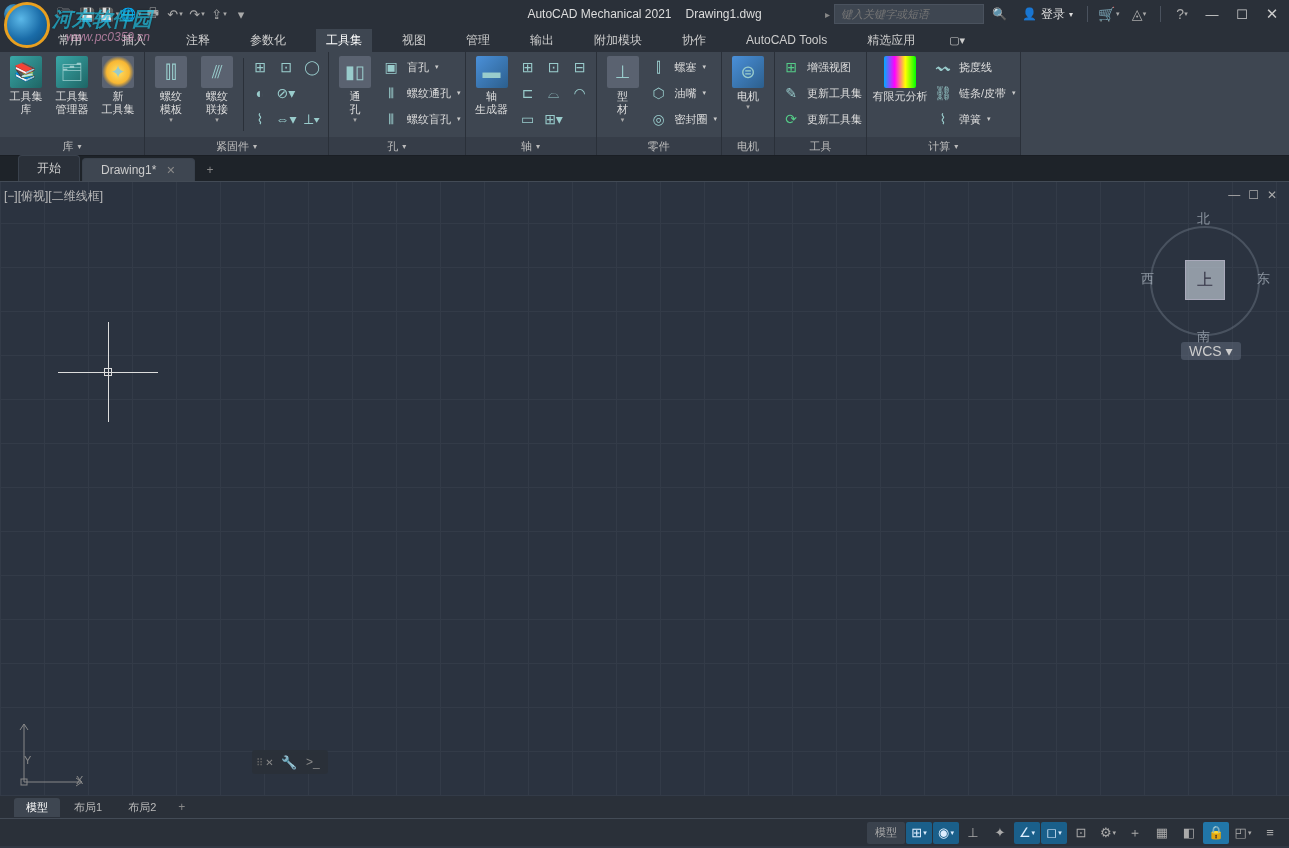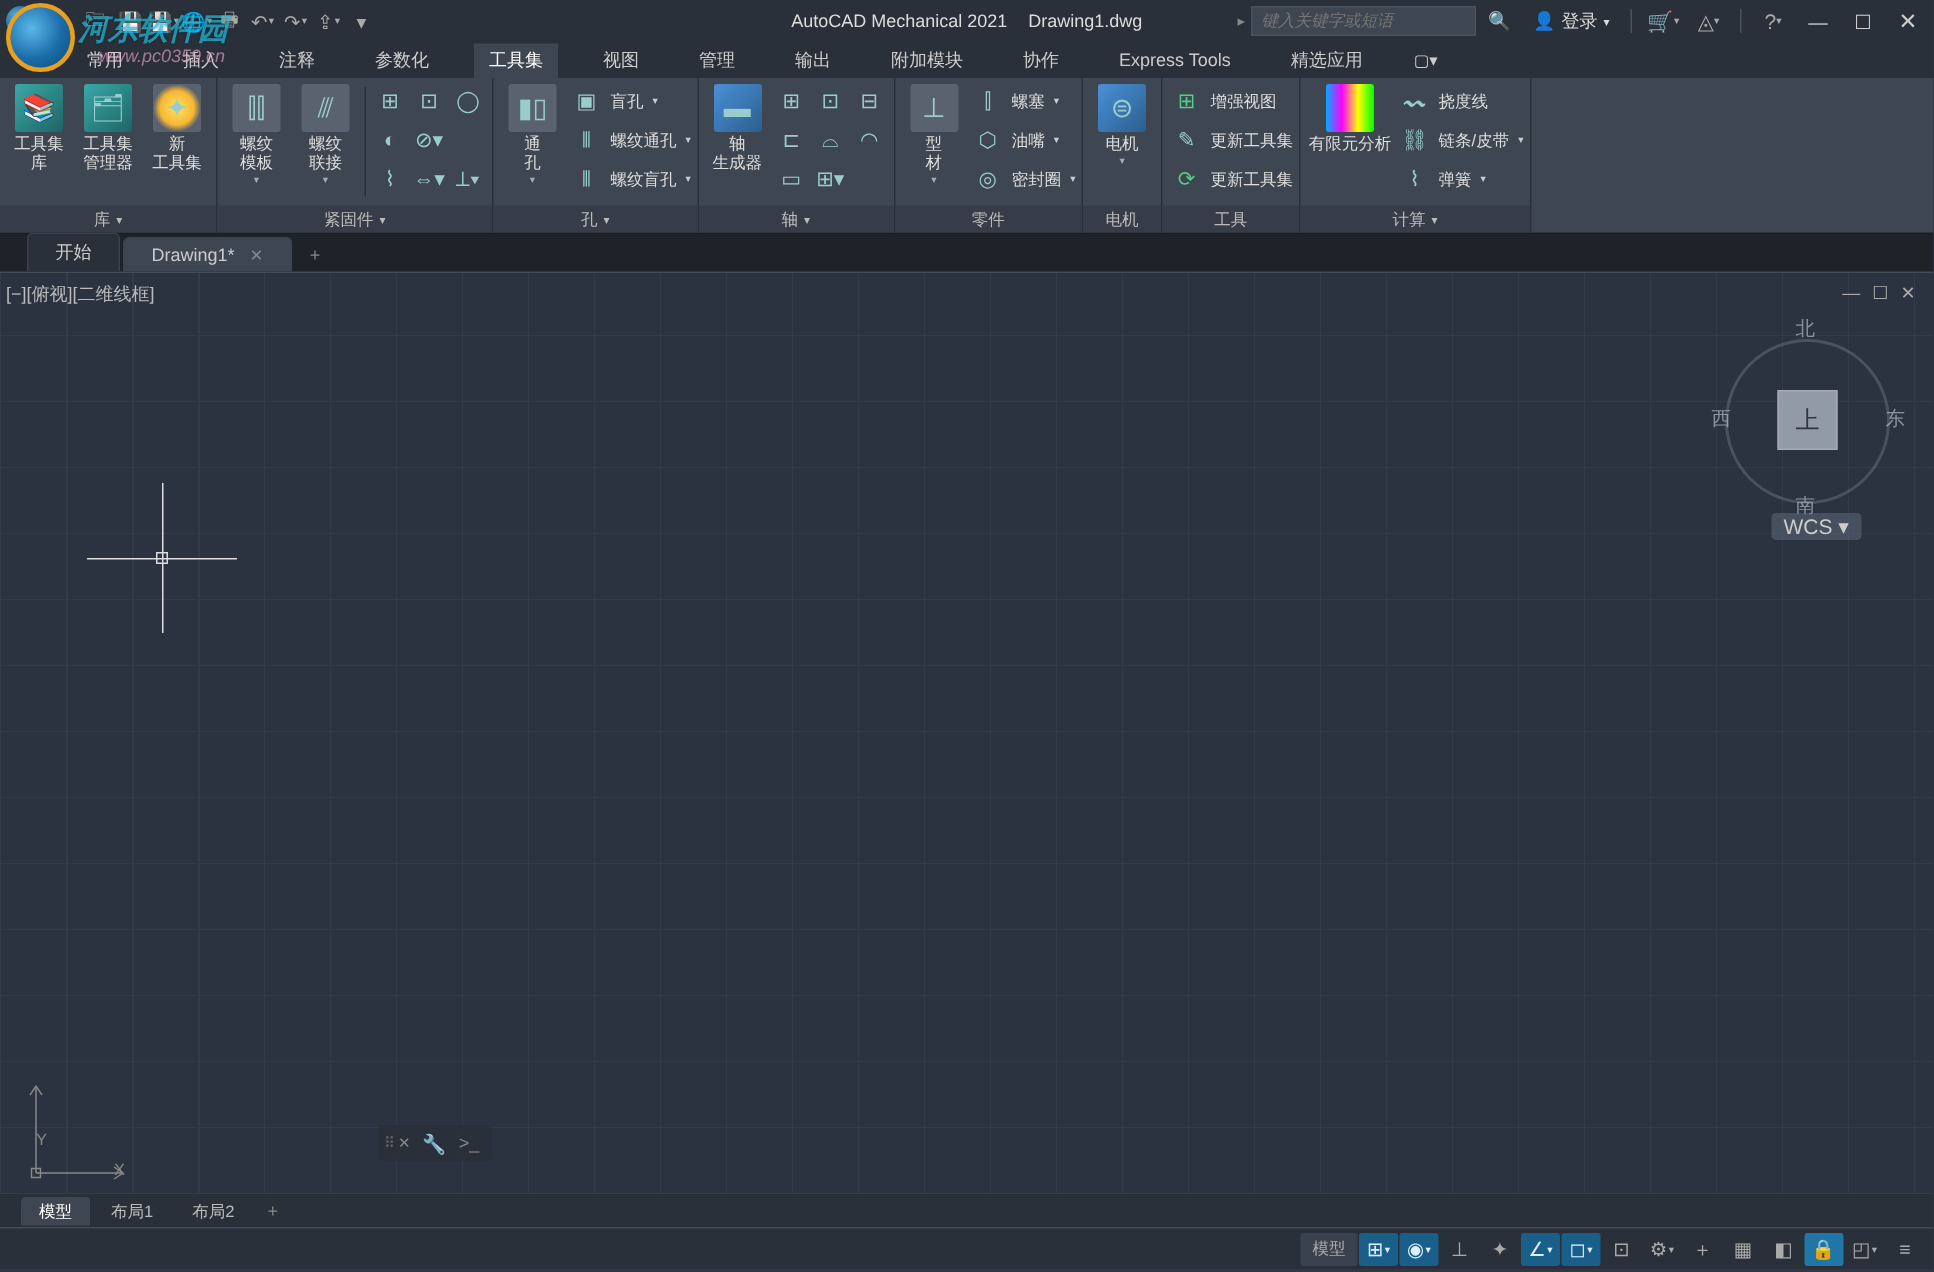--- a/index.html
+++ b/index.html
@@ -157,21 +157,21 @@
   <div class="mtab">常用</div>
   <div class="mtab">插入</div>
   <div class="mtab">注释</div>
   <div class="mtab">参数化</div>
   <div class="mtab active">工具集</div>
   <div class="mtab">视图</div>
   <div class="mtab">管理</div>
   <div class="mtab">输出</div>
   <div class="mtab">附加模块</div>
   <div class="mtab">协作</div>
-  <div class="mtab">Express Tools</div>
+  <div class="mtab">AutoCAD Tools</div>
   <div class="mtab">精选应用</div>
   <div class="mtab menu-end">▢▾</div>
 </div>
 
 <div class="ribbon">
 
   <div class="panel">
     <div class="panel-body">
       <div class="bigbtn">
           <div class="ic ic-teal">📚</div>

